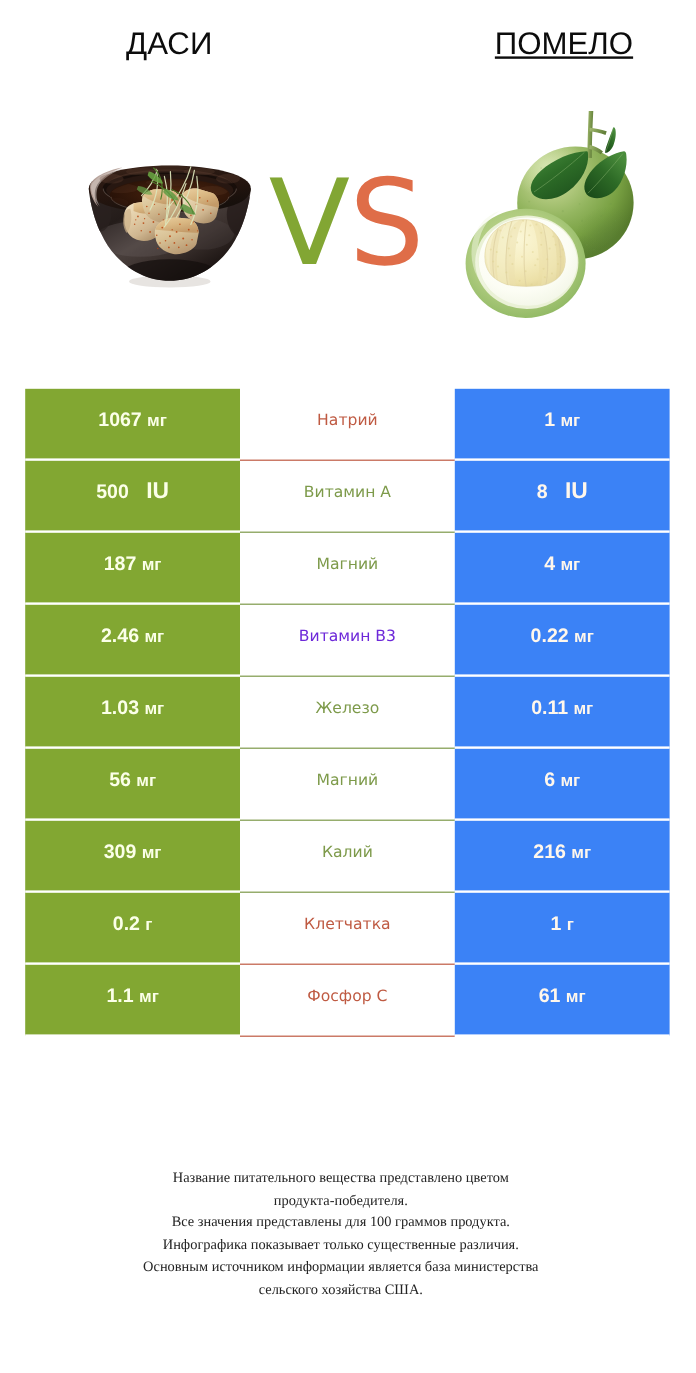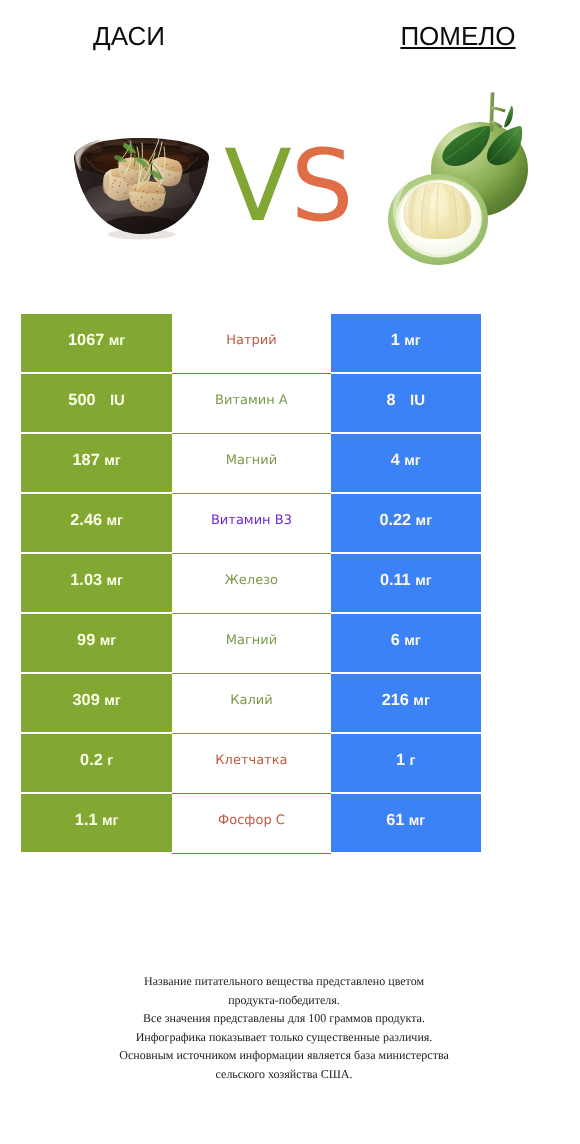--- a/index.html
+++ b/index.html
@@ -1,33 +1,33 @@
 <!DOCTYPE html>
 <html><head>
 <meta charset="utf-8">
 <style>
   html,body{margin:0;padding:0;}
   body{width:580px;height:1144px;background:#ffffff;font-family:"Liberation Sans",sans-serif;overflow:hidden;-webkit-font-smoothing:antialiased;text-rendering:geometricPrecision;}
   .page{position:relative;width:580px;height:1144px;transform:translateZ(0);}
-  .hdr{position:absolute;top:21px;left:4px;width:480px;height:34px;}
+  .hdr{position:absolute;top:21px;left:16px;width:480px;height:34px;}
   .hdr .t{position:absolute;top:0;font-size:26px;letter-spacing:0px;color:#0c0c0c;text-align:center;line-height:30px;}
   #t-left{left:35px;width:180px;}
   #t-right{left:364px;width:180px;text-decoration:underline;}
   .vs{position:absolute;left:224px;top:139px;font-size:99px;font-weight:400;font-family:"DejaVu Sans",sans-serif;line-height:96px;letter-spacing:-1px;}
   .vs .v{color:#82a633;}
   .vs .s{color:#df6d48;}
-  table{position:absolute;left:21px;top:314px;width:460px;border-collapse:collapse;}
+  table{position:absolute;left:21px;top:324px;width:537px;border-collapse:collapse;}
   td{height:58px;padding:0;text-align:center;vertical-align:middle;}
   td>span,td>.cellinner{position:relative;top:-3px;display:inline-block;}
   td.l{width:179px;background:#82a732;color:#fbffe8;border-bottom:2px solid #fff;}
   td.r{width:179px;background:#3b82f6;color:#fff7ec;border-bottom:2px solid #fff;}
   td.m{width:179px;background:#fff;border-bottom:1px solid #888;}
   .num{font-size:16.3px;font-weight:700;letter-spacing:0px;}
   .unit{font-size:14.3px;font-weight:700;}
-  .unit.caps{font-size:15px;margin-left:10px;}
+  .unit.caps{font-size:19px;margin-left:10px;}
   .lbl{font-size:13px;font-family:"DejaVu Sans",sans-serif;}
   .foot{position:absolute;left:0;top:972px;width:568px;text-align:center;font-size:12px;font-family:Liberation Serif, serif;color:#232323;line-height:18.6px;}
   #bowl{position:absolute;left:73px;top:133px;}
   #pomelo{position:absolute;left:381px;top:80px;}
 </style>
 </head>
 <body>
 
 <div class="page">
   <div class="hdr">
@@ -387,21 +387,21 @@
           <td class="l"><span class="cellinner"><span class="num">2.46</span> <span class="unit">мг</span></span></td>
           <td class="m" style="border-bottom-color:#7d9a4a"><span class="cellinner"><span class="lbl" style="color:#6d28d9">Витамин B3</span></span></td>
           <td class="r"><span class="cellinner"><span class="num">0.22</span> <span class="unit">мг</span></span></td>
         </tr>
         <tr>
           <td class="l"><span class="cellinner"><span class="num">1.03</span> <span class="unit">мг</span></span></td>
           <td class="m" style="border-bottom-color:#7d9a4a"><span class="cellinner"><span class="lbl" style="color:#7d9a4a">Железо</span></span></td>
           <td class="r"><span class="cellinner"><span class="num">0.11</span> <span class="unit">мг</span></span></td>
         </tr>
         <tr>
-          <td class="l"><span class="cellinner"><span class="num">99</span> <span class="unit">мг</span></span></td>
+          <td class="l"><span class="cellinner"><span class="num">56</span> <span class="unit">мг</span></span></td>
           <td class="m" style="border-bottom-color:#7d9a4a"><span class="cellinner"><span class="lbl" style="color:#7d9a4a">Магний</span></span></td>
           <td class="r"><span class="cellinner"><span class="num">6</span> <span class="unit">мг</span></span></td>
         </tr>
         <tr>
           <td class="l"><span class="cellinner"><span class="num">309</span> <span class="unit">мг</span></span></td>
           <td class="m" style="border-bottom-color:#7d9a4a"><span class="cellinner"><span class="lbl" style="color:#7d9a4a">Калий</span></span></td>
           <td class="r"><span class="cellinner"><span class="num">216</span> <span class="unit">мг</span></span></td>
         </tr>
         <tr>
           <td class="l"><span class="cellinner"><span class="num">0.2</span> <span class="unit">г</span></span></td>

